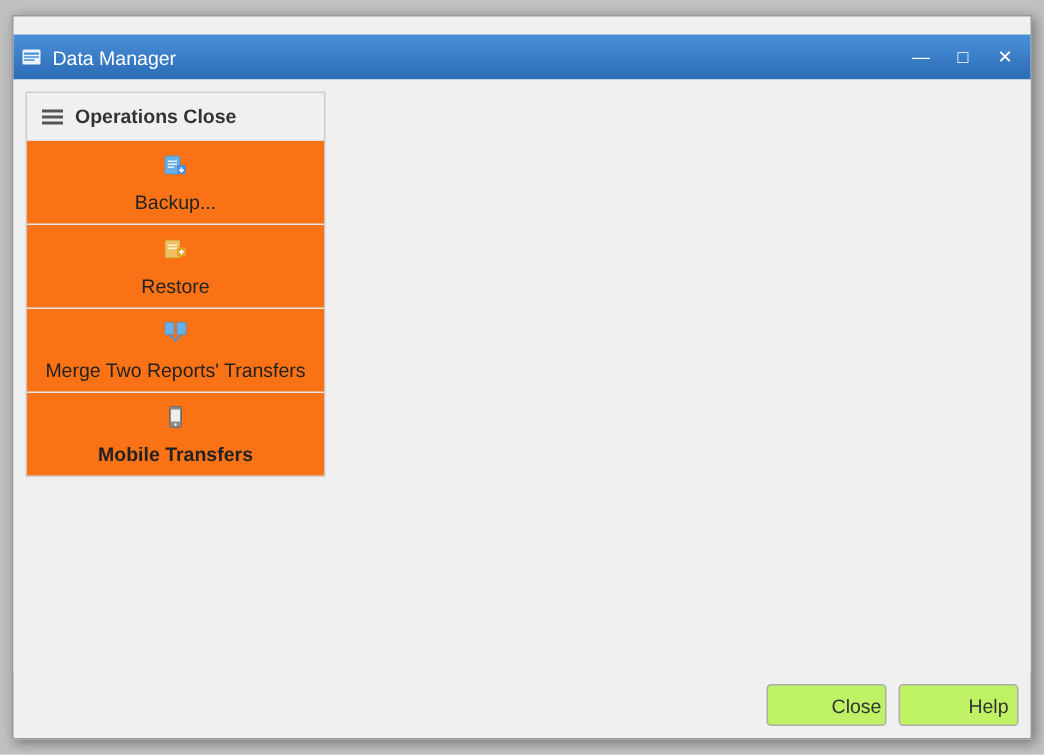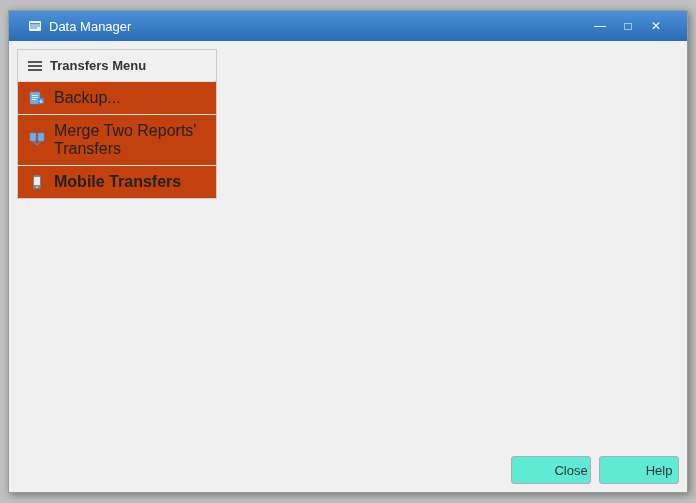--- a/index.html
+++ b/index.html
@@ -27,23 +27,24 @@
       box-shadow: 2px 2px 8px rgba(0,0,0,0.4);
       display: flex;
       flex-direction: column;
     }
 
     .title-bar {
       background: linear-gradient(to bottom, #4a90d9, #2a6cb5);
       height: 30px;
       display: flex;
       align-items: center;
-      padding: 0 18px;
+      padding: 0 4px;
       user-select: none;
       flex-shrink: 0;
+      margin-top: 12px;
     }
 
     .title-bar-icon {
       width: 16px;
       height: 16px;
       margin-right: 6px;
       display: flex;
       align-items: center;
       justify-content: center;
     }
@@ -118,23 +119,24 @@
       background: #555;
     }
 
     .menu-item {
       display: flex;
       align-items: center;
       gap: 8px;
       padding: 7px 10px;
       border-bottom: 1px solid #e8e8e8;
       cursor: pointer;
-      background: #c2410c;
+      background: #f97316;
       color: #222;
-      font-size: 16px;
+      font-size: 13px;
+      flex-direction: column;
     }
 
     .menu-item:last-child {
       border-bottom: none;
       font-weight: bold;
     }
 
     .menu-item-icon {
       width: 18px;
       height: 18px;
@@ -148,21 +150,21 @@
       display: flex;
       justify-content: flex-end;
       padding: 8px;
       gap: 8px;
       flex-shrink: 0;
     }
 
     .footer-btn {
       width: 80px;
       height: 28px;
-      background: #5eead4;
+      background: #bef264;
       border: 1px solid #adadad;
       border-radius: 3px;
       cursor: pointer;
       font-size: 13px;
       font-family: 'Segoe UI', Arial, sans-serif;
       color: #333;
       padding-left: 40px;
     }
 
     
@@ -198,37 +200,49 @@
 
   <div class="content">
     <div class="menu-section">
 
       <div class="menu-header">
         <div class="menu-header-icon">
           <span></span>
           <span></span>
           <span></span>
         </div>
-        <span>Transfers Menu</span>
+        <span>Operations Close</span>
       </div>
 
       <div class="menu-item">
         <div class="menu-item-icon icon-backup">
           <svg width="16" height="16" viewBox="0 0 16 16" fill="none">
             <rect x="1" y="2" width="10" height="12" rx="1" fill="#6ab0e8" stroke="#4a90d9" stroke-width="0.5"></rect>
             <rect x="3" y="5" width="6" height="1" fill="white" fill-opacity="0.8"></rect>
             <rect x="3" y="7" width="6" height="1" fill="white" fill-opacity="0.8"></rect>
             <rect x="3" y="9" width="4" height="1" fill="white" fill-opacity="0.8"></rect>
             <rect x="9" y="8" width="6" height="6" rx="1" fill="#4a90d9"></rect>
             <path d="M12 9.5 L12 12.5 M10.5 11 L12 12.5 L13.5 11" stroke="white" stroke-width="1" fill="none"></path>
           </svg>
         </div>
         <span>Backup...</span>
       </div>
 
+      <div class="menu-item">
+        <div class="menu-item-icon icon-restore">
+          <svg width="16" height="16" viewBox="0 0 16 16" fill="none">
+            <rect x="1" y="2" width="10" height="12" rx="1" fill="#f0c060" stroke="#c89020" stroke-width="0.5"></rect>
+            <rect x="3" y="5" width="6" height="1" fill="white" fill-opacity="0.8"></rect>
+            <rect x="3" y="7" width="6" height="1" fill="white" fill-opacity="0.8"></rect>
+            <rect x="9" y="7" width="6" height="6" rx="1" fill="#e8a020"></rect>
+            <path d="M12 12 L12 9 M10.5 10.5 L12 9 L13.5 10.5" stroke="white" stroke-width="1" fill="none"></path>
+          </svg>
+        </div>
+        <span>Restore</span>
+      </div>
 
 
       <div class="menu-item">
         <div class="menu-item-icon icon-merge">
           <svg width="16" height="16" viewBox="0 0 16 16" fill="none">
             <rect x="1" y="1" width="6" height="8" rx="0.5" fill="#6ab0e8" stroke="#4a90d9" stroke-width="0.5"></rect>
             <rect x="9" y="1" width="6" height="8" rx="0.5" fill="#6ab0e8" stroke="#4a90d9" stroke-width="0.5"></rect>
             <path d="M4 9 L8 13 L12 9" stroke="#4a90d9" stroke-width="1.2" fill="none"></path>
           </svg>
         </div>

